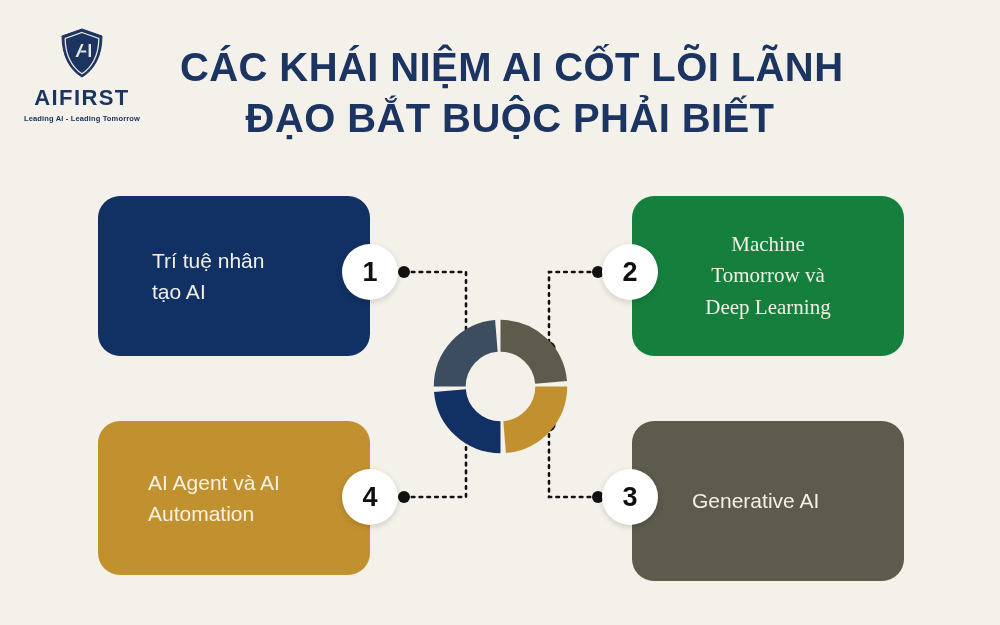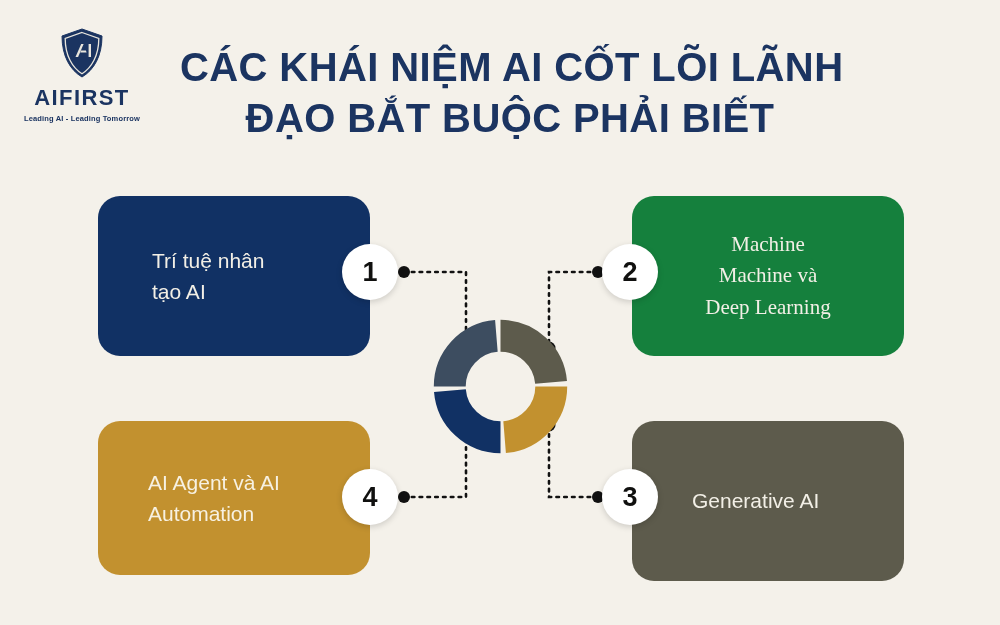--- a/index.html
+++ b/index.html
@@ -192,21 +192,21 @@
   <div class="card" id="card-1" style="background: rgb(17, 49, 100); color: rgb(242, 239, 230);">
     <div class="card-text">
       <div>Trí tuệ nhân</div>
       <div>tạo AI</div>
     </div>
   </div>
 
   <div class="card" id="card-2" style="background: #15803d; color: rgb(242, 239, 230); font-family: Liberation Serif, serif;">
     <div class="card-text">
       <div>Machine</div>
-      <div>Machine và</div>
+      <div>Tomorrow và</div>
       <div>Deep Learning</div>
     </div>
   </div>
 
   <div class="card" id="card-3" style="background: rgb(93, 91, 76); color: rgb(242, 239, 230);">
     <div class="card-text">
       <div>Generative AI</div>
     </div>
   </div>
 

